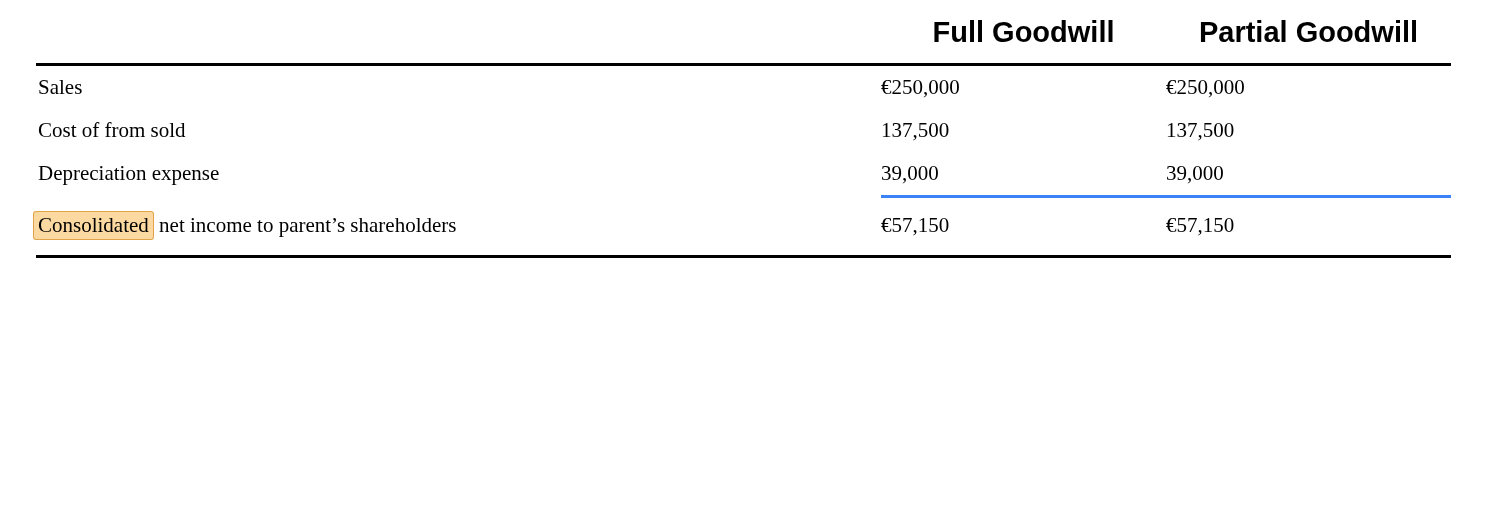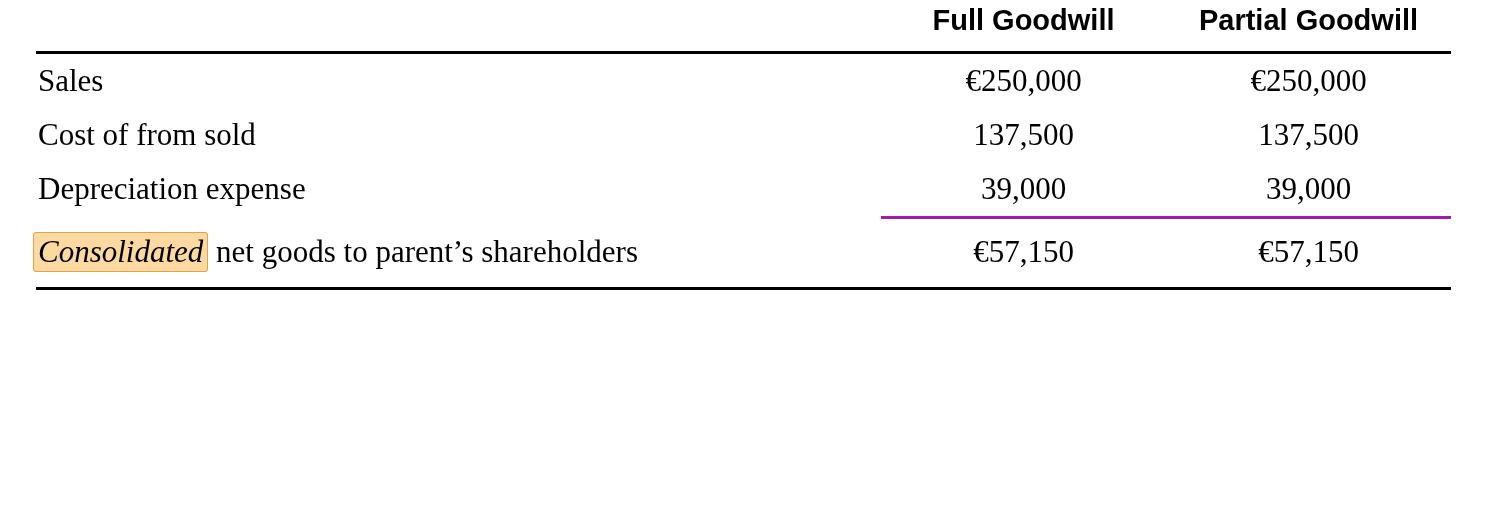--- a/index.html
+++ b/index.html
@@ -17,66 +17,66 @@
   .sheet {
     position: relative;
     width: 1487px;
     height: 516px;
     box-sizing: border-box;
   }
   table.fin {
     border-collapse: collapse;
     width: 1415px;
     margin-left: 36px;
-    margin-top: 4px;
+    margin-top: 16px;
     table-layout: fixed;
   }
   col.c-label { width: 845px; }
   col.c-col1  { width: 285px; }
   col.c-col2  { width: 285px; }
 
   thead th {
     font-family: "Liberation Sans", sans-serif;
     font-weight: bold;
     font-size: 29px;
     padding: 0 0 14px 0;
     text-align: center;
     vertical-align: bottom;
     white-space: nowrap;
   }
   thead th.label-head {
     text-align: left;
   }
   tbody td {
-    font-size: 31px;
+    font-size: 21px;
     padding: 9px 0 9px 0;
     vertical-align: baseline;
     white-space: nowrap;
   }
   td.label {
     text-align: left;
     padding-left: 2px;
   }
   td.num {
-    text-align: center;
+    text-align: left;
   }
   
   tr.head-rule td {
     padding: 0;
     height: 0;
   }
   .rule-full {
     border-top: 3px solid #000000;
     height: 0;
     font-size: 0;
     line-height: 0;
   }
   
   td.rule-num {
-    border-bottom: 3px solid #a21caf;
+    border-bottom: 3px solid #3b82f6;
   }
   td.rule-none {
     border-bottom: none;
   }
   tr.spacer-rule td {
     padding: 0;
     height: 3px;
   }
   
   .bottom-rule {
@@ -87,21 +87,20 @@
     font-size: 0;
     line-height: 0;
     margin-top: 8px;
   }
   .highlight {
     background: #fcd9a0;
     border: 1px solid #e0a24a;
     border-radius: 3px;
     padding: 1px 4px 2px 4px;
     margin-left: -5px;
-    font-style: italic;
   }
 </style>
 </head>
 <body>
 
 <div class="sheet">
 
   <table class="fin">
     <colgroup>
       <col class="c-label">
@@ -152,21 +151,21 @@
 
 
 
       <tr class="spacer-rule">
         <td></td>
         <td></td>
         <td></td>
       </tr>
 
       <tr>
-        <td class="label"><span class="highlight">Consolidated</span><span> net goods to parent’s shareholders</span></td>
+        <td class="label"><span class="highlight">Consolidated</span><span> net income to parent’s shareholders</span></td>
         <td class="num">€57,150</td>
         <td class="num">€57,150</td>
       </tr>
 
     </tbody>
   </table>
 
   <div class="bottom-rule"></div>
 
 </div>

